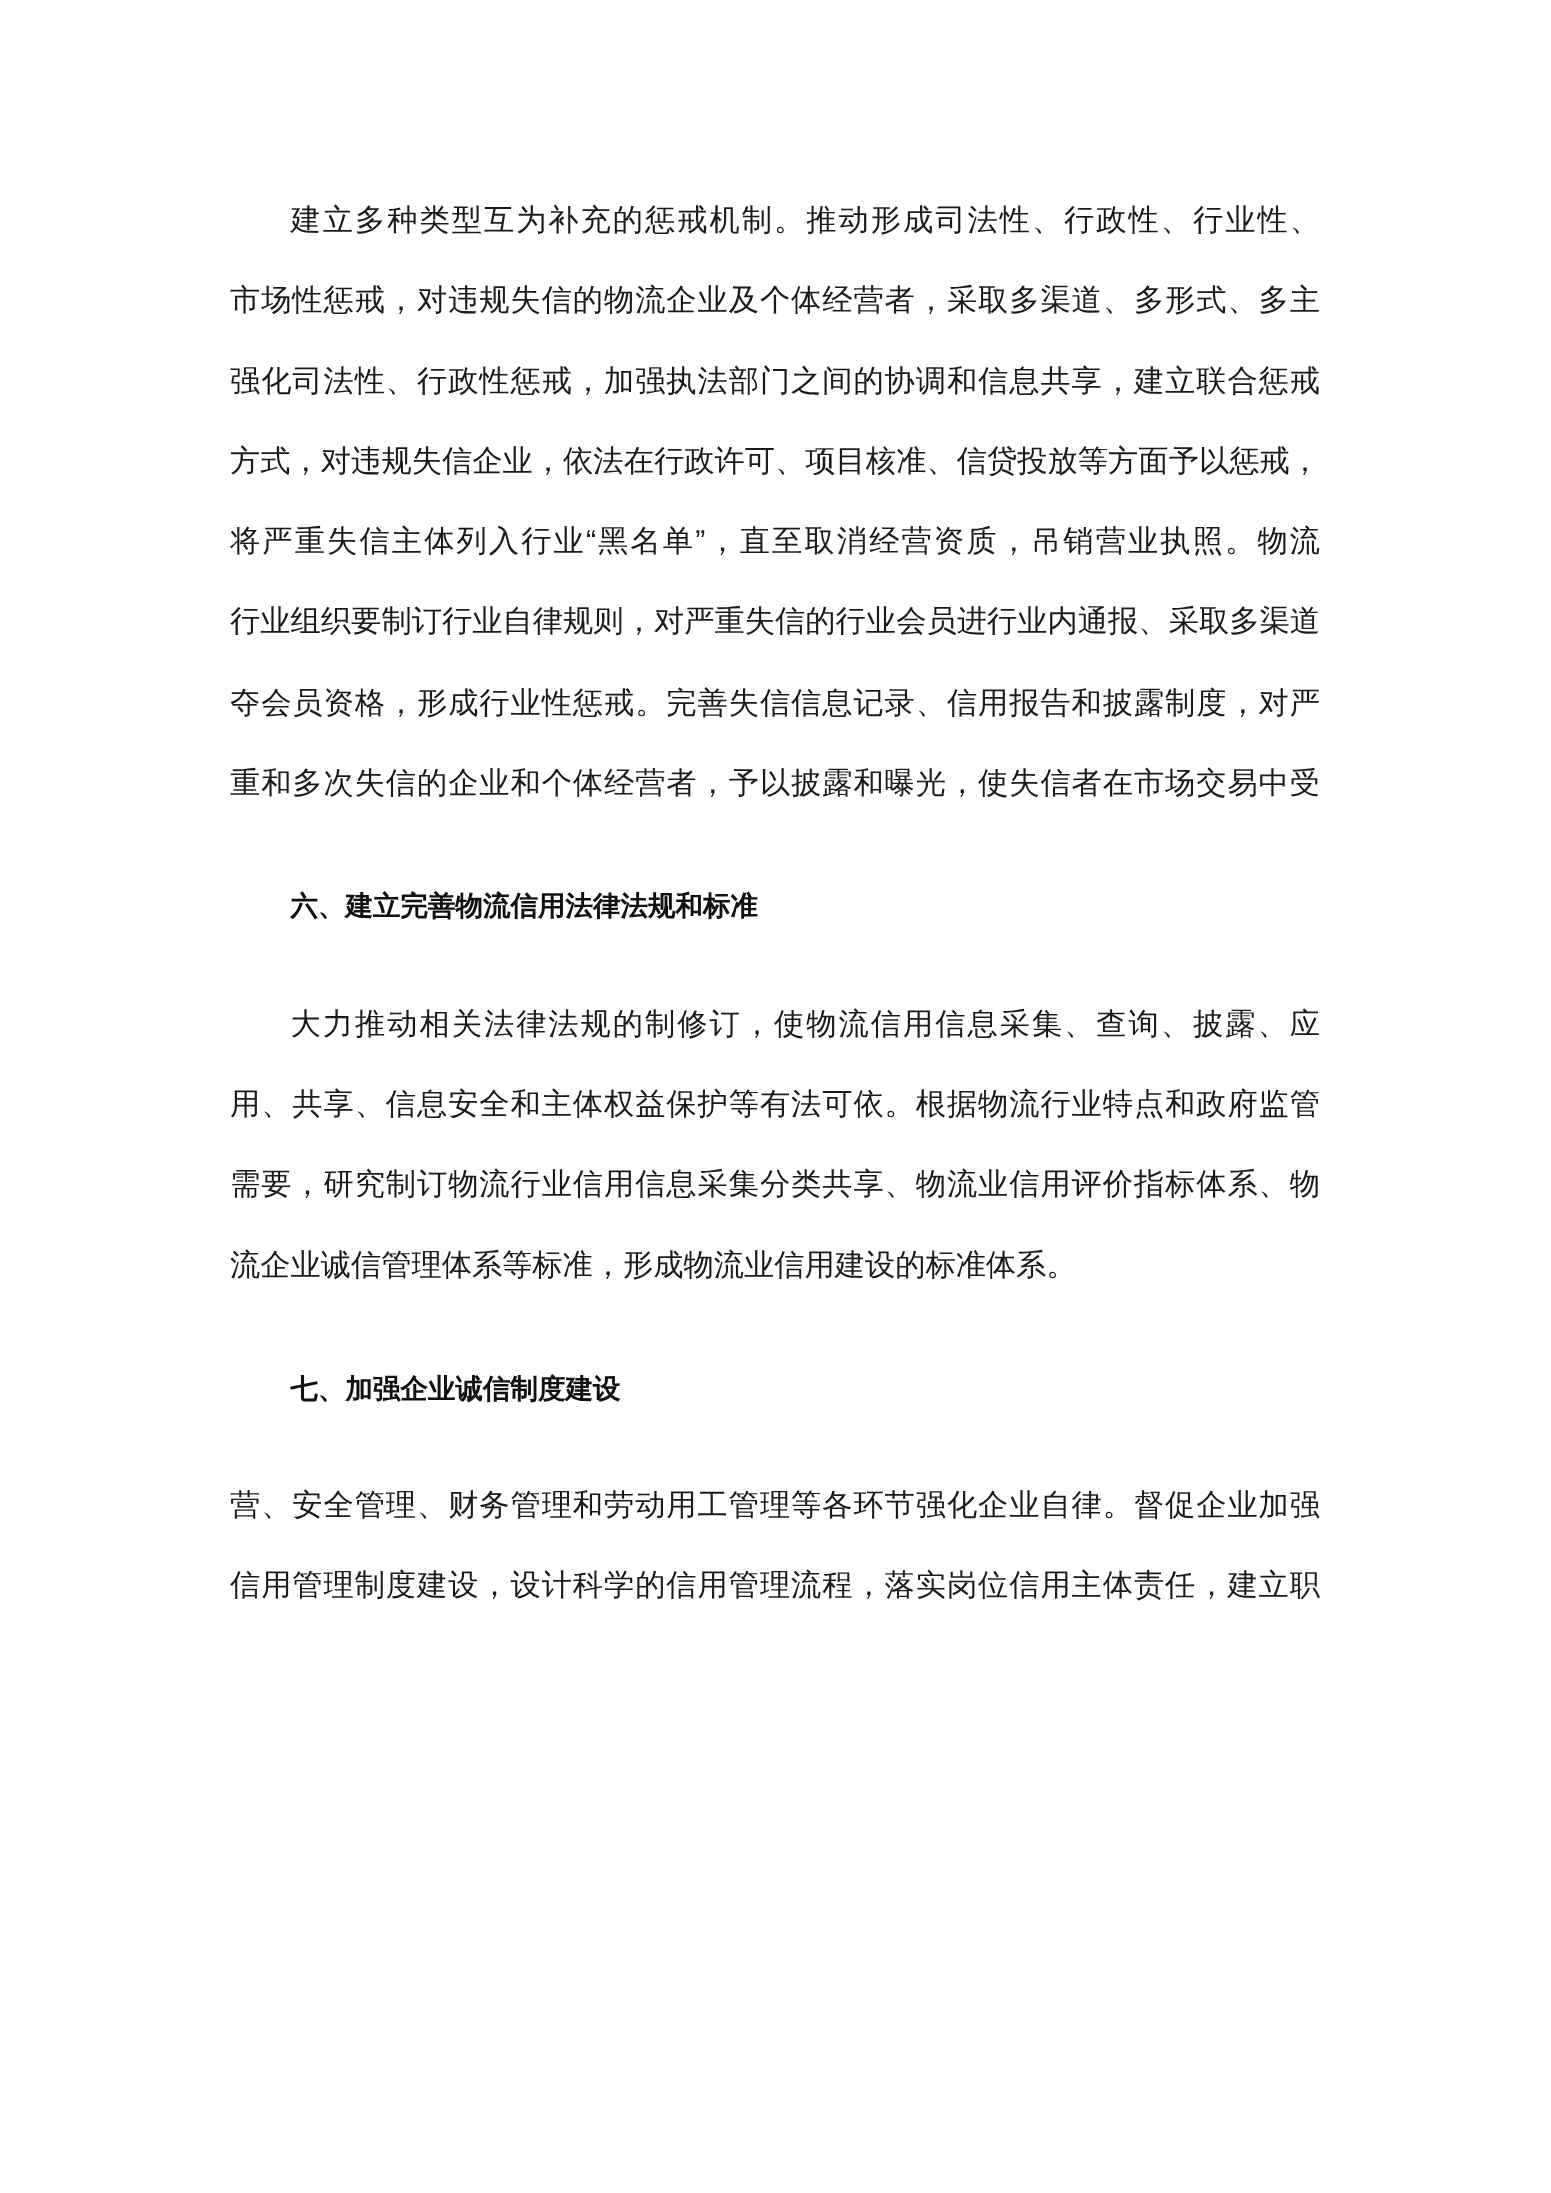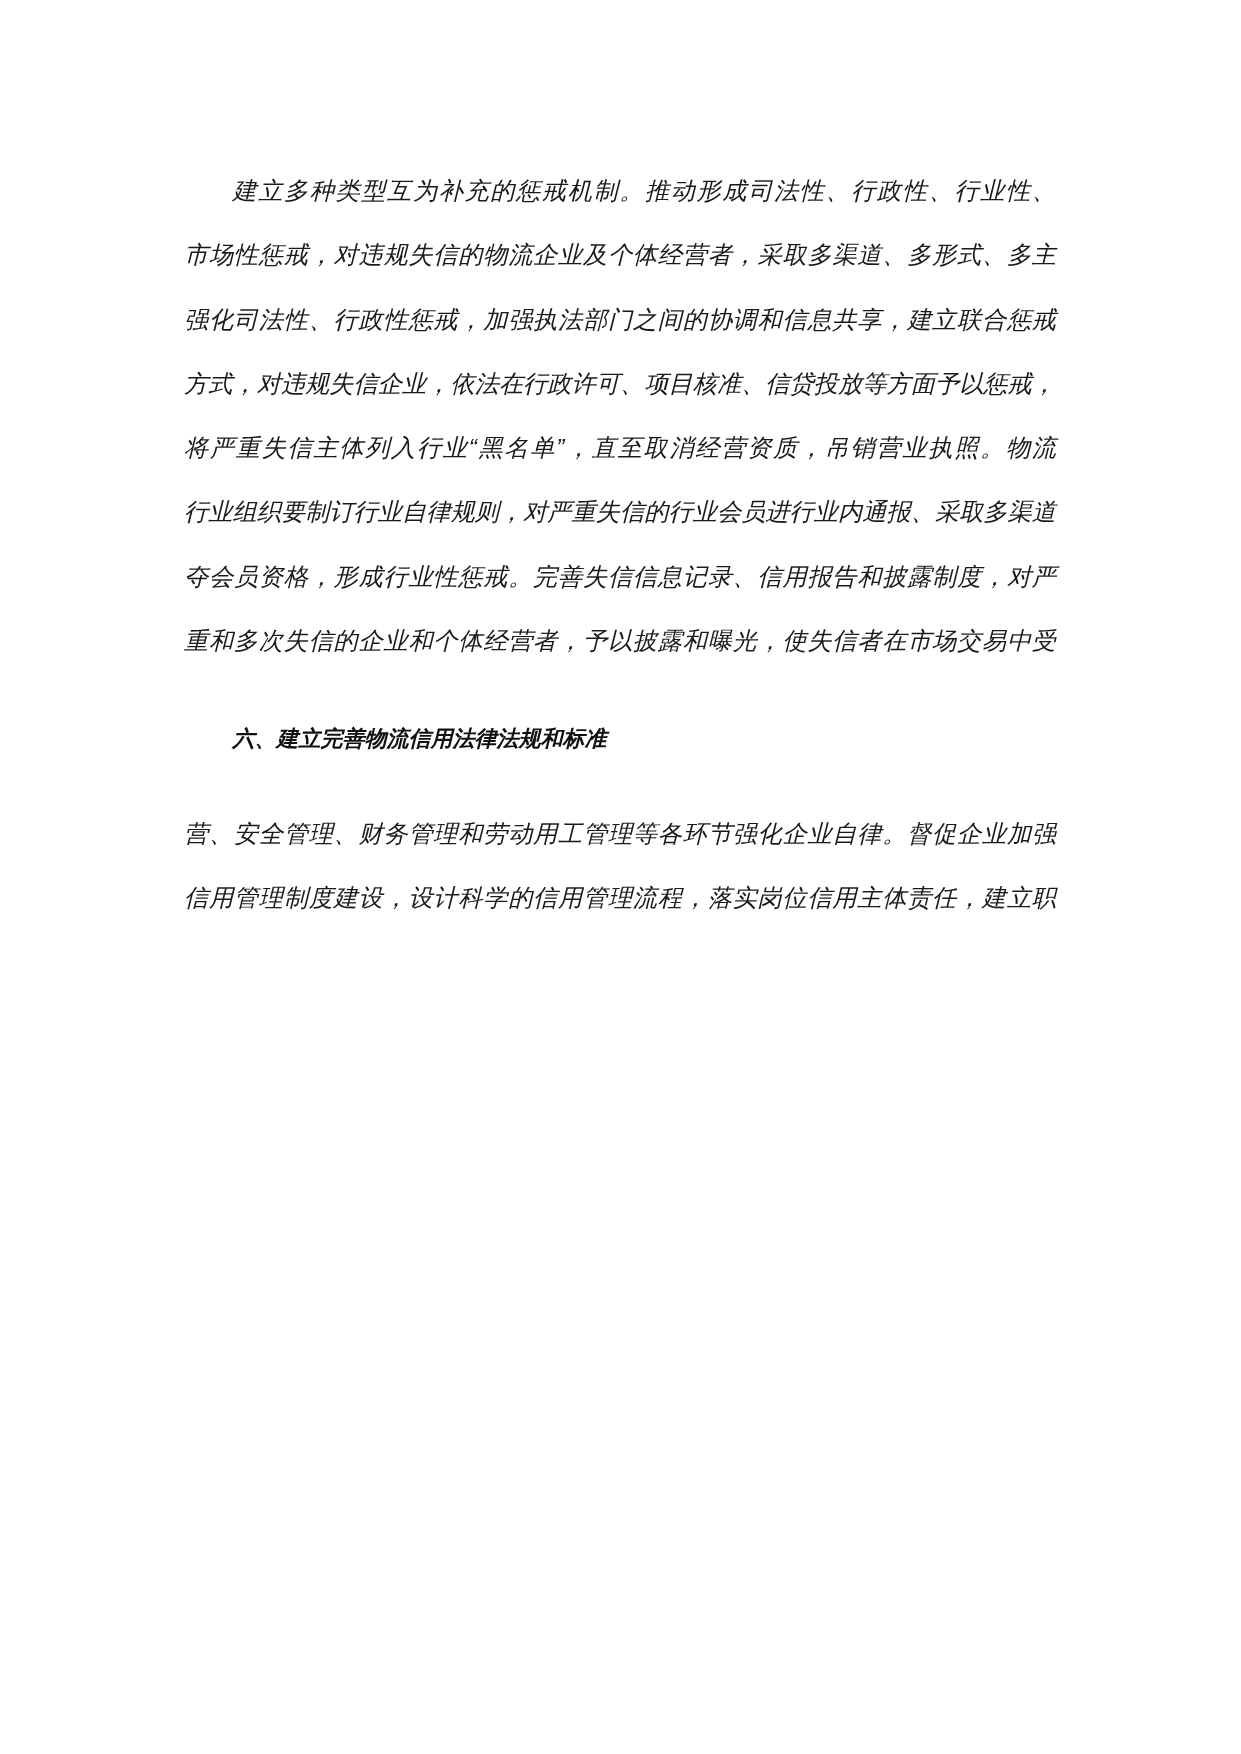--- a/index.html
+++ b/index.html
@@ -11,24 +11,23 @@
     position: relative;
     width: 1241px;
     height: 1754px;
     background: #ffffff;
     overflow: hidden;
     font-family: "Liberation Sans", "DejaVu Sans", sans-serif;
   }
   .doc-body {
     position: absolute;
     left: 184px;
-    top: 159px;
+    top: 145px;
     width: 872px;
     color: #1a1a1a;
-    font-style: italic;
   }
   .block.paragraph {
     margin: 0;
     font-size: 24.2px;
     line-height: 64.3px;
   }
   .block.heading {
     margin: 34px 0 30px 0;
     font-size: 22px;
     line-height: 64.3px;
@@ -60,17 +59,24 @@
         <div class="line">市场性惩戒，对违规失信的物流企业及个体经营者，采取多渠道、多形式、多主</div>
         <div class="line">强化司法性、行政性惩戒，加强执法部门之间的协调和信息共享，建立联合惩戒</div>
         <div class="line">方式，对违规失信企业，依法在行政许可、项目核准、信贷投放等方面予以惩戒，</div>
         <div class="line">将严重失信主体列入行业“黑名单”，直至取消经营资质，吊销营业执照。物流</div>
         <div class="line">行业组织要制订行业自律规则，对严重失信的行业会员进行业内通报、采取多渠道</div>
         <div class="line">夺会员资格，形成行业性惩戒。完善失信信息记录、信用报告和披露制度，对严</div>
         <div class="line">重和多次失信的企业和个体经营者，予以披露和曝光，使失信者在市场交易中受</div>
       </div>
       <h2 class="block heading">六、建立完善物流信用法律法规和标准</h2>
       <div class="block paragraph">
+        <div class="line first">大力推动相关法律法规的制修订，使物流信用信息采集、查询、披露、应</div>
+        <div class="line">用、共享、信息安全和主体权益保护等有法可依。根据物流行业特点和政府监管</div>
+        <div class="line">需要，研究制订物流行业信用信息采集分类共享、物流业信用评价指标体系、物</div>
+        <div class="line lastline">流企业诚信管理体系等标准，形成物流业信用建设的标准体系。</div>
+      </div>
+      <h2 class="block heading">七、加强企业诚信制度建设</h2>
+      <div class="block paragraph">
         <div class="line">营、安全管理、财务管理和劳动用工管理等各环节强化企业自律。督促企业加强</div>
         <div class="line">信用管理制度建设，设计科学的信用管理流程，落实岗位信用主体责任，建立职</div>
       </div>
     </main>
 </div>
 
 </body></html>

